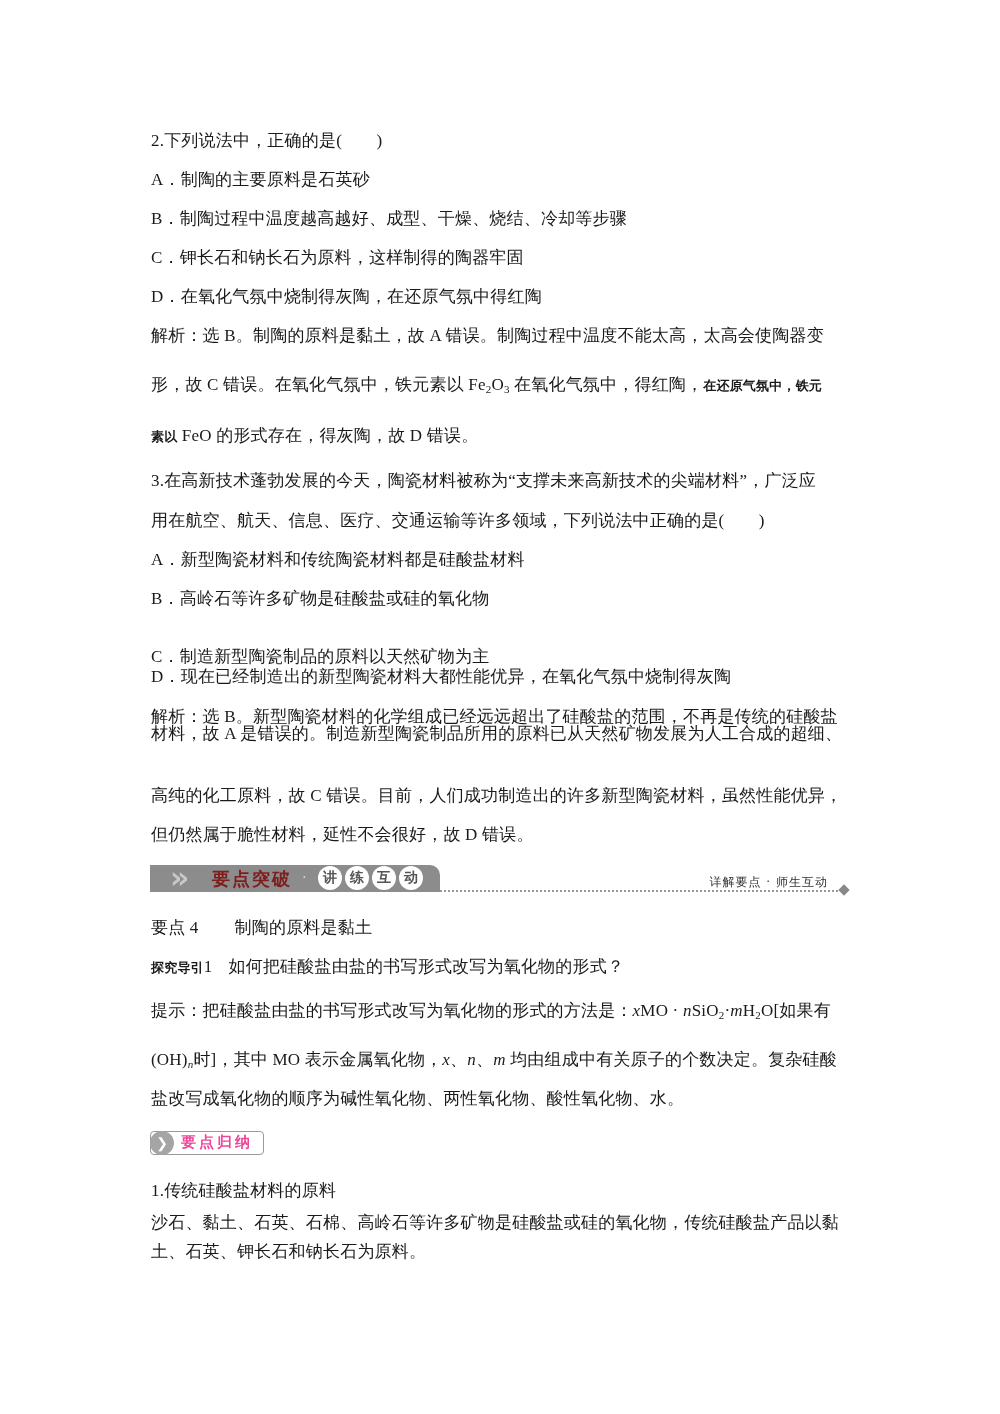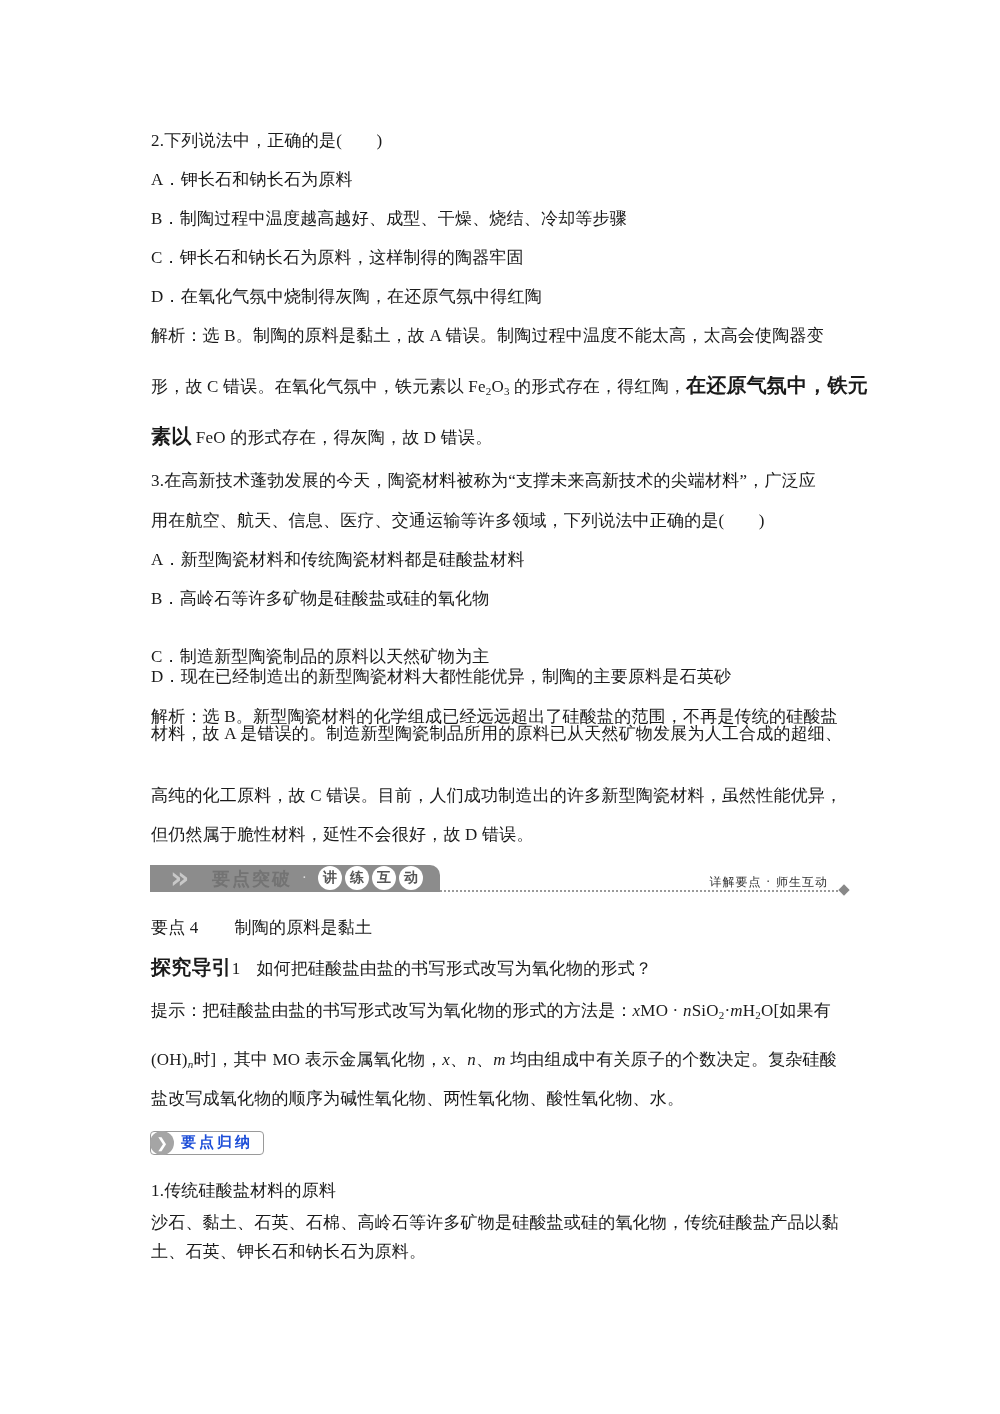--- a/index.html
+++ b/index.html
@@ -5,37 +5,37 @@
     html, body { margin: 0; padding: 0; background: #ffffff; }
     body {
       width: 1000px; height: 1414px; position: relative; overflow: hidden;
       font-family: "Liberation Serif", "DejaVu Serif", serif;
       color: #1a1a1a;
     }
     .line {
       position: absolute; left: 151px; font-size: 17px; line-height: 22px;
       white-space: nowrap; letter-spacing: 0.2px;
     }
-    .bold-cjk { font-family: "DejaVu Sans", sans-serif; font-weight: bold; font-size: 20px; }
+    .bold-cjk { font-family: "DejaVu Sans", sans-serif; font-weight: bold; font-size: 13px; }
     sub { font-size: 11px; vertical-align: -3px; line-height: 0; }
     i { font-style: italic; }
 
     
     .banner { position: absolute; left: 150px; top: 862px; width: 700px; height: 34px; }
     .banner-bar {
       position: absolute; left: 0; top: 3px; width: 290px; height: 27px;
       background: #8c8c8c; border-radius: 0 10px 0 0;
     }
     .banner-chev {
       position: absolute; left: 20px; top: 0; font-family: "DejaVu Sans", sans-serif;
       font-size: 30px; line-height: 32px; color: #c8c8c8; font-weight: bold; letter-spacing: -10px;
     }
     .banner-title {
       position: absolute; left: 62px; top: 6px; font-family: "DejaVu Sans", sans-serif;
-      font-size: 18px; line-height: 22px; color: #737373; font-weight: bold; letter-spacing: 2px;
+      font-size: 18px; line-height: 22px; color: #7f1d1d; font-weight: bold; letter-spacing: 2px;
     }
     .banner-dot { position: absolute; left: 152px; top: 8px; color: #e0e0e0; font-size: 14px; }
     .banner-circles { position: absolute; left: 168px; top: 4px; display: flex; gap: 3px; }
     .circ {
       width: 24px; height: 24px; border-radius: 50%; background: #ffffff; color: #555;
       font-family: "DejaVu Sans", sans-serif; font-size: 14px; font-weight: bold;
       display: flex; align-items: center; justify-content: center;
     }
     .banner-rule {
       position: absolute; left: 290px; right: 8px; top: 28px; height: 0;
@@ -55,42 +55,42 @@
       position: absolute; left: 150px; top: 1131px; height: 22px; width: 112px;
       border: 1px solid #9a9a9a; border-radius: 4px; background: #fff;
     }
     .badge-icon {
       position: absolute; left: -1px; top: -1px; width: 24px; height: 24px; border-radius: 50%;
       background: #a5a5a5; color: #fff; font-family: "DejaVu Sans", sans-serif; font-size: 14px;
       font-weight: bold; display: flex; align-items: center; justify-content: center;
     }
     .badge-text {
       position: absolute; left: 30px; top: 1px; font-family: "DejaVu Sans", sans-serif;
-      font-size: 15px; font-weight: bold; letter-spacing: 3px; color: #1d4ed8;
+      font-size: 15px; font-weight: bold; letter-spacing: 3px; color: #ec4899;
     }
   </style>
 </head>
 <body>
 
 <div class="line" style="top:130px">2.下列说法中，正确的是(　　)</div>
-<div class="line" style="top:169px">A．钾长石和钠长石为原料</div>
+<div class="line" style="top:169px">A．制陶的主要原料是石英砂</div>
 <div class="line" style="top:208px">B．制陶过程中温度越高越好、成型、干燥、烧结、冷却等步骤</div>
 <div class="line" style="top:247px">C．钾长石和钠长石为原料，这样制得的陶器牢固</div>
 <div class="line" style="top:286px">D．在氧化气氛中烧制得灰陶，在还原气氛中得红陶</div>
 
 <div class="line" style="top:325px">解析：选 B。制陶的原料是黏土，故 A 错误。制陶过程中温度不能太高，太高会使陶器变</div>
-<div class="line" style="top:374px"><span>形，故 C 错误。在氧化气氛中，铁元素以 Fe</span><sub>2</sub><span>O</span><sub>3</sub><span> 的形式存在，得红陶，</span><span class="bold-cjk">在还原气氛中，铁元</span></div>
+<div class="line" style="top:374px"><span>形，故 C 错误。在氧化气氛中，铁元素以 Fe</span><sub>2</sub><span>O</span><sub>3</sub><span> 在氧化气氛中，得红陶，</span><span class="bold-cjk">在还原气氛中，铁元</span></div>
 <div class="line" style="top:425px"><span class="bold-cjk">素以</span><span> FeO 的形式存在，得灰陶，故 D 错误。</span></div>
 
 <div class="line" style="top:470px">3.在高新技术蓬勃发展的今天，陶瓷材料被称为“支撑未来高新技术的尖端材料”，广泛应</div>
 <div class="line" style="top:510px">用在航空、航天、信息、医疗、交通运输等许多领域，下列说法中正确的是(　　)</div>
 <div class="line" style="top:549px">A．新型陶瓷材料和传统陶瓷材料都是硅酸盐材料</div>
 <div class="line" style="top:588px">B．高岭石等许多矿物是硅酸盐或硅的氧化物</div>
 <div class="line" style="top:646px">C．制造新型陶瓷制品的原料以天然矿物为主</div>
-<div class="line" style="top:666px">D．现在已经制造出的新型陶瓷材料大都性能优异，制陶的主要原料是石英砂</div>
+<div class="line" style="top:666px">D．现在已经制造出的新型陶瓷材料大都性能优异，在氧化气氛中烧制得灰陶</div>
 <div class="line" style="top:706px">解析：选 B。新型陶瓷材料的化学组成已经远远超出了硅酸盐的范围，不再是传统的硅酸盐</div>
 <div class="line" style="top:723px">材料，故 A 是错误的。制造新型陶瓷制品所用的原料已从天然矿物发展为人工合成的超细、</div>
 <div class="line" style="top:785px">高纯的化工原料，故 C 错误。目前，人们成功制造出的许多新型陶瓷材料，虽然性能优异，</div>
 <div class="line" style="top:824px">但仍然属于脆性材料，延性不会很好，故 D 错误。</div>
 
 <div class="banner">
   <div class="banner-bar"></div>
   <div class="banner-chev">»</div>
   <div class="banner-title">要点突破</div>
   <div class="banner-dot">·</div>

